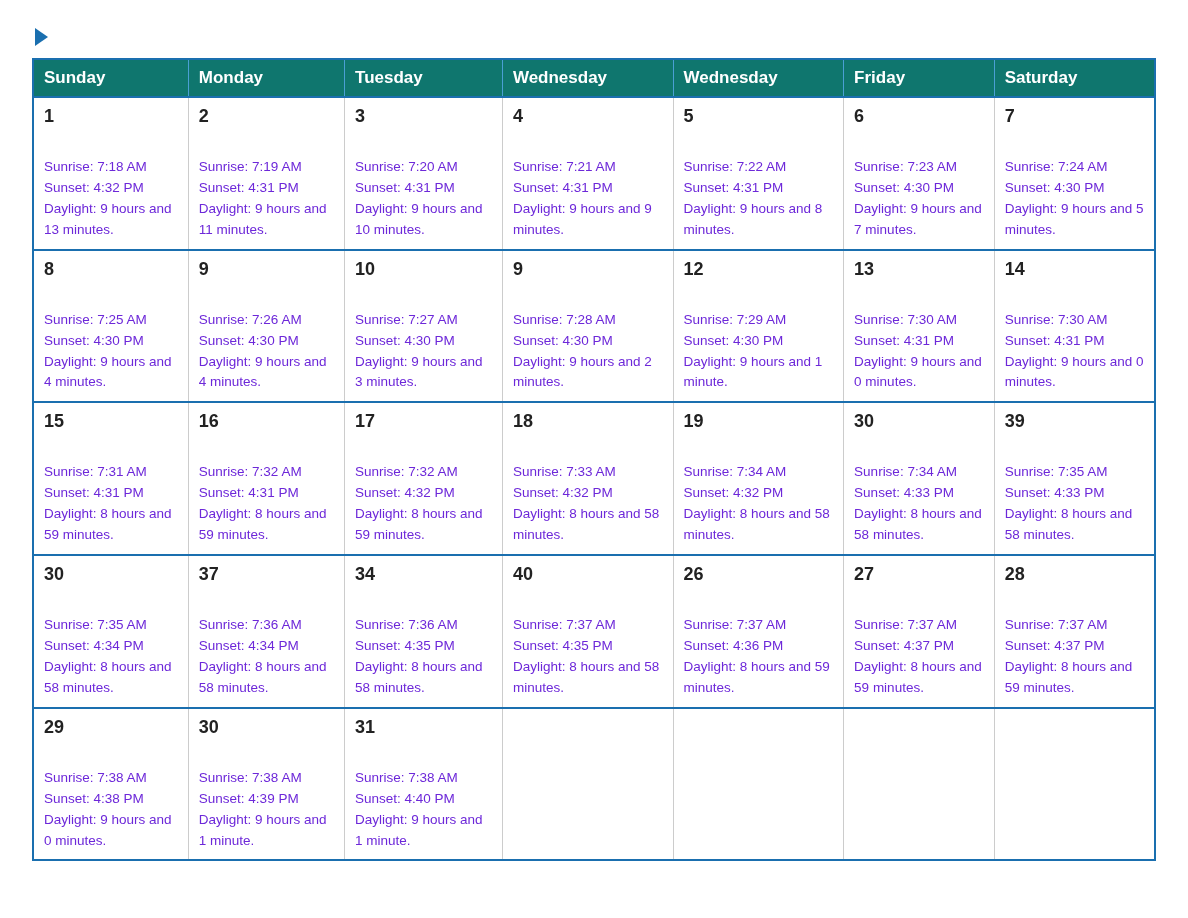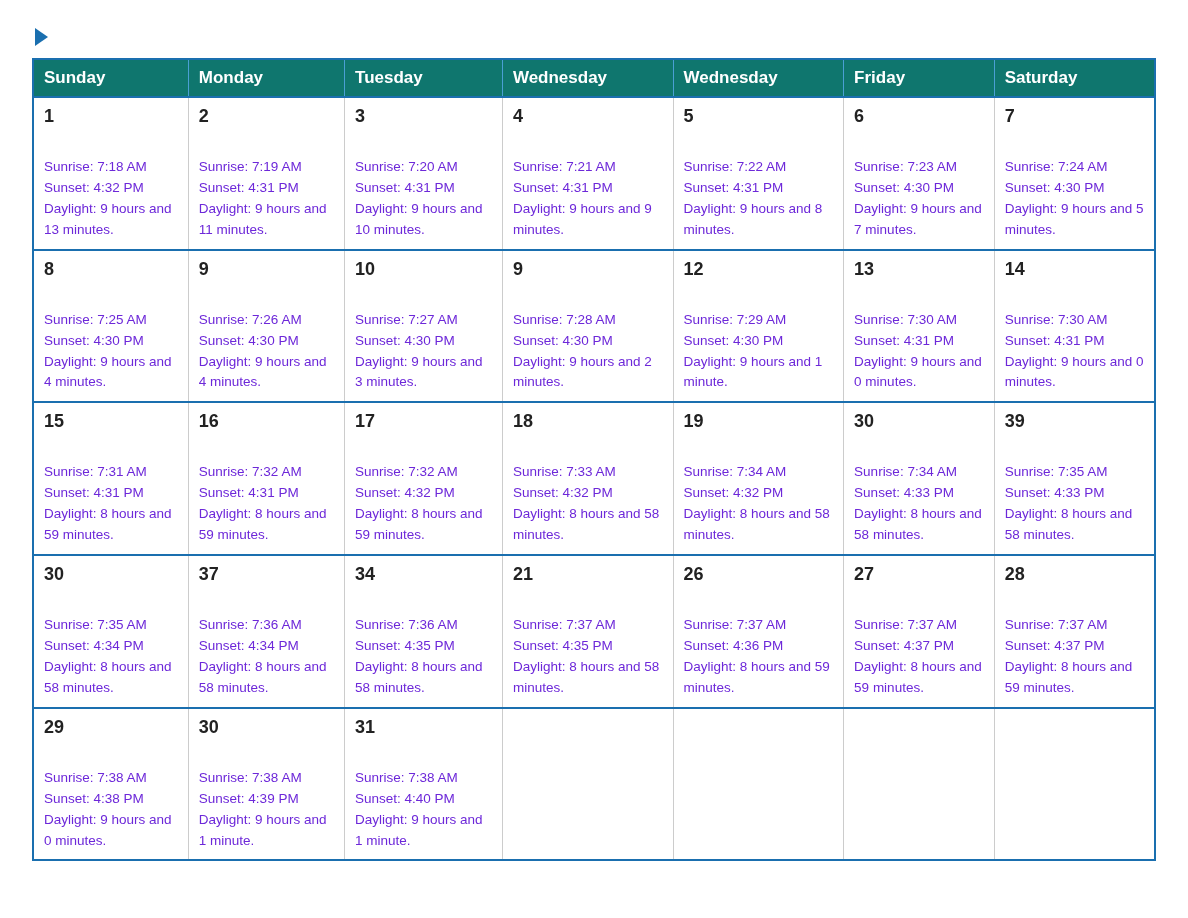--- a/index.html
+++ b/index.html
@@ -237,21 +237,21 @@
         </td>
         <td>
           <span class="day-num">37</span>
         <div class="day-info">Sunrise: 7:36 AM<br>Sunset: 4:34 PM<br>Daylight: 8 hours and 58 minutes.</div>
         </td>
         <td>
           <span class="day-num">34</span>
         <div class="day-info">Sunrise: 7:36 AM<br>Sunset: 4:35 PM<br>Daylight: 8 hours and 58 minutes.</div>
         </td>
         <td>
-          <span class="day-num">21</span>
+          <span class="day-num">40</span>
         <div class="day-info">Sunrise: 7:37 AM<br>Sunset: 4:35 PM<br>Daylight: 8 hours and 58 minutes.</div>
         </td>
         <td>
           <span class="day-num">26</span>
         <div class="day-info">Sunrise: 7:37 AM<br>Sunset: 4:36 PM<br>Daylight: 8 hours and 59 minutes.</div>
         </td>
         <td>
           <span class="day-num">27</span>
         <div class="day-info">Sunrise: 7:37 AM<br>Sunset: 4:37 PM<br>Daylight: 8 hours and 59 minutes.</div>
         </td>

